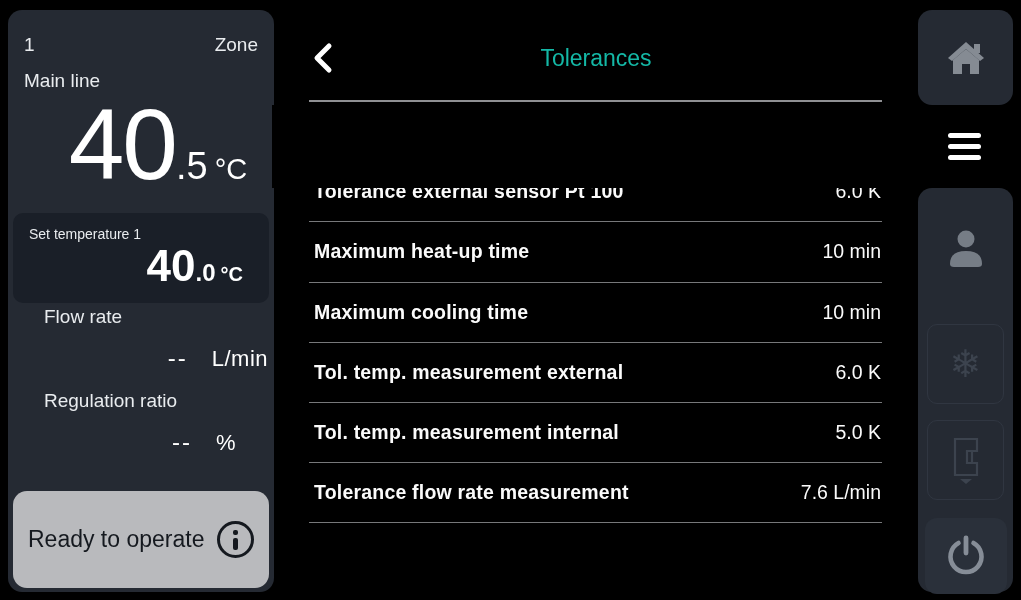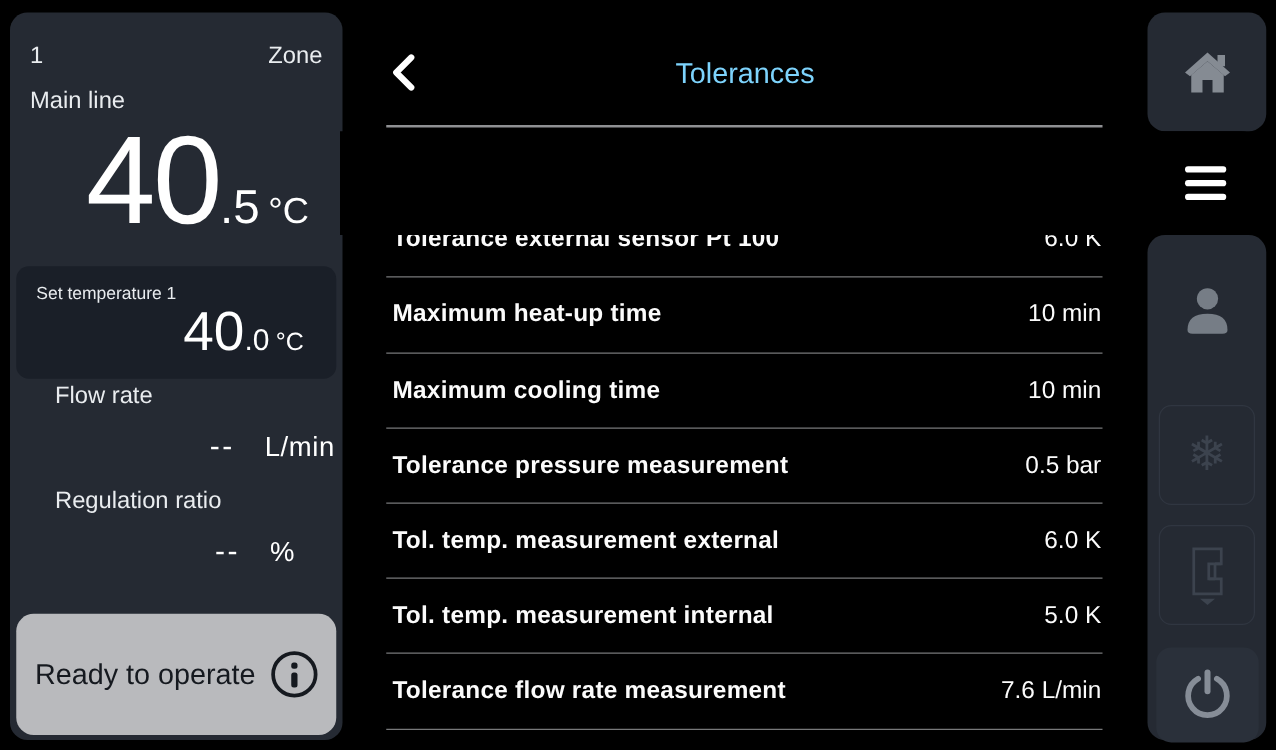--- a/index.html
+++ b/index.html
@@ -18,21 +18,21 @@
   .zone-line-label{padding:14px 16px 0 16px;font-size:19px;}
   .temp-big{margin-top:2px;text-align:center;padding-left:34px;line-height:1;white-space:nowrap;color:#fff;}
   .temp-big .t-int{font-size:100px;letter-spacing:-2px;}
   .temp-big .t-dec{font-size:38px;}
   .temp-big .t-unit{font-size:29px;margin-left:7px;}
   .set-card{
     position:absolute;left:5px;top:203px;width:256px;height:90px;
     background:#1a1f28;border-radius:10px;box-sizing:border-box;
   }
   .set-card .set-label{padding:13px 0 0 16px;font-size:14px;color:#e9ecef;}
-  .set-card .set-value{text-align:right;padding-right:26px;line-height:1;margin-top:2px;color:#fff;white-space:nowrap;}
+  .set-card .set-value{text-align:right;padding-right:26px;line-height:1;margin-top:2px;color:#fff;white-space:nowrap;font-weight:bold;}
   .set-value .t-int{font-size:44px;}
   .set-value .t-dec{font-size:24px;}
   .set-value .t-unit{font-size:20px;margin-left:5px;}
   .meas-label{padding:0 16px;font-size:19px;color:#e9ecef;margin-left:20px;}
   .meas-label.flow{margin-top:112px;}
   .meas-label.reg{margin-top:18px;}
   .meas-row{display:flex;align-items:baseline;font-size:24px;color:#fff;
     padding:0 6px 0 14px;margin-top:16px;}
   .meas-val{width:170px;text-align:right;letter-spacing:2px;}
   .meas-unit{margin-left:24px;font-size:22px;letter-spacing:.5px;}
@@ -46,21 +46,21 @@
     margin-left:auto;width:31px;height:31px;border:3.5px solid #15191f;border-radius:50%;
     display:flex;align-items:center;justify-content:center;flex:0 0 auto;
   }
   .info-icon .i-dot{width:5px;height:5px;background:#15191f;border-radius:2px;margin-bottom:3px;}
   .info-icon .i-bar{width:5px;height:12px;background:#15191f;border-radius:2px;}
   .info-glyph{display:flex;flex-direction:column;align-items:center;}
   
   .main-area{position:absolute;left:274px;top:0;width:644px;height:600px;}
   .back-btn{position:absolute;left:38px;top:42px;width:22px;height:32px;cursor:pointer;}
   .page-title{position:absolute;left:0;top:45px;width:644px;text-align:center;
-    font-size:23px;color:#7dd3fc;}
+    font-size:23px;color:#14b8a6;}
   .header-rule{position:absolute;left:35px;top:100px;width:573px;height:2px;background:#8f9093;}
   .rows{position:absolute;left:35px;top:102px;width:573px;}
   .row{height:59.2px;display:flex;justify-content:space-between;align-items:center;
     border-bottom:1.5px solid #77787a;font-size:19.5px;color:#fbfbfb;padding:0 1px 0 5px;cursor:pointer;}
   .row-label{letter-spacing:.2px;font-weight:bold;}
   .row-value{white-space:nowrap;}
   
   .sidebar{position:absolute;left:918px;top:10px;width:95px;height:582px;}
   .side-seg{position:absolute;left:0;width:95px;background:#252a33;border-radius:14px;}
   .seg-top{top:0;height:95px;display:flex;align-items:center;justify-content:center;cursor:pointer;}
@@ -146,24 +146,20 @@
   <div class="row">
     <span class="row-label">Maximum heat-up time</span>
     <span class="row-value">10 min</span>
   </div>
 
   <div class="row">
     <span class="row-label">Maximum cooling time</span>
     <span class="row-value">10 min</span>
   </div>
 
-  <div class="row">
-    <span class="row-label">Tolerance pressure measurement</span>
-    <span class="row-value">0.5 bar</span>
-  </div>
 
   <div class="row">
     <span class="row-label">Tol. temp. measurement external</span>
     <span class="row-value">6.0 K</span>
   </div>
 
   <div class="row">
     <span class="row-label">Tol. temp. measurement internal</span>
     <span class="row-value">5.0 K</span>
   </div>

